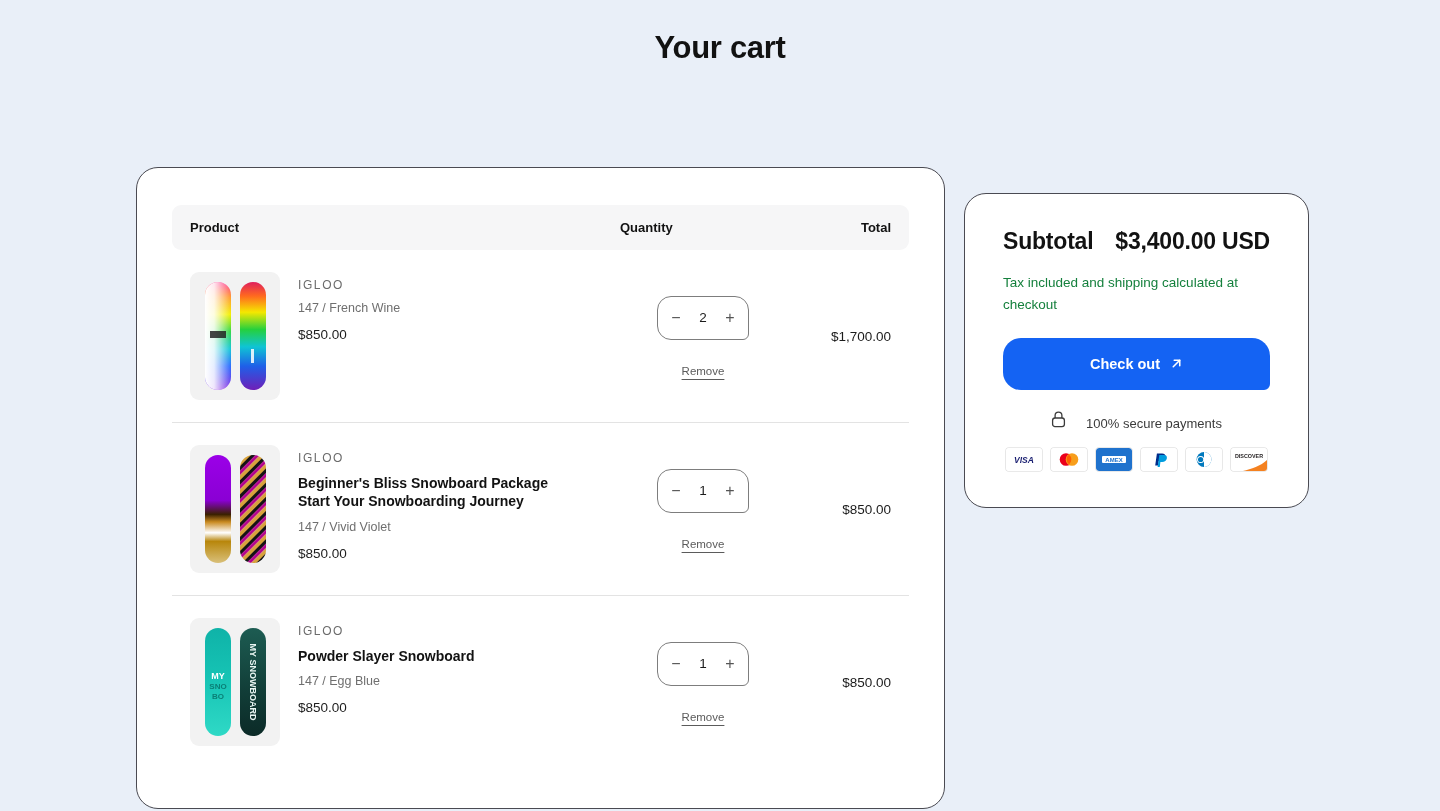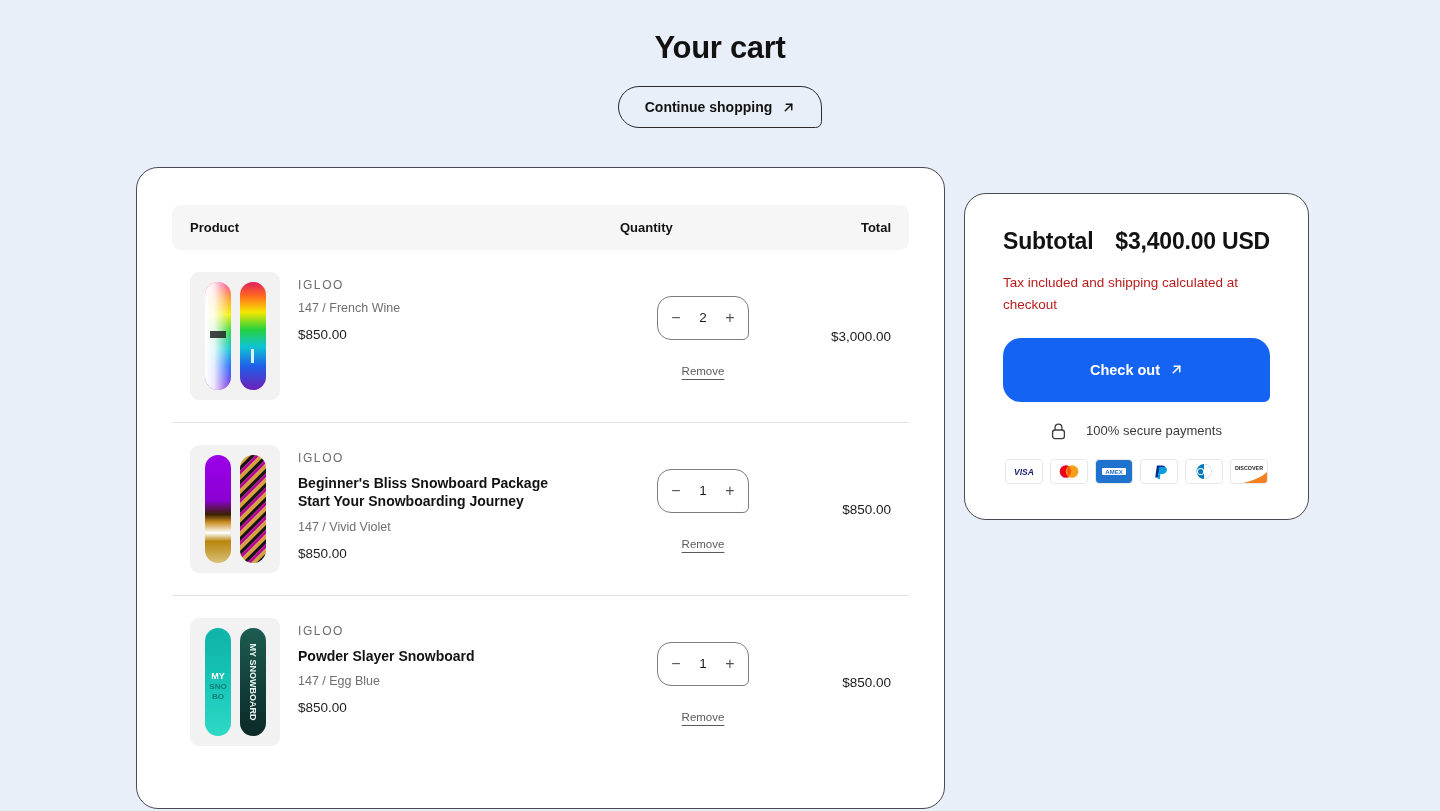--- a/index.html
+++ b/index.html
@@ -212,43 +212,43 @@
     font-weight: 700;
     letter-spacing: -0.2px;
   }
   .subtotal-amount {
     font-size: 23px;
     font-weight: 700;
     letter-spacing: -0.2px;
   }
   .tax-note {
     font-size: 13.5px;
-    color: #b91c1c;
+    color: #15803d;
     line-height: 1.62;
     margin-bottom: 22px;
   }
   .checkout-btn {
     display: flex;
     align-items: center;
     justify-content: center;
     gap: 10px;
     width: 100%;
-    height: 64px;
+    height: 52px;
     background: #1463f3;
     color: #ffffff;
     border: none;
     border-radius: 18px 18px 6px 18px;
     font-size: 14.5px;
     font-weight: 700;
     cursor: pointer;
     font-family: "Liberation Sans", sans-serif;
   }
   .secure-line {
     display: flex;
-    align-items: flex-start;
+    align-items: flex-end;
     justify-content: center;
     gap: 20px;
     margin-top: 21px;
     font-size: 13px;
     color: #3b3b3b;
   }
   .pay-icons {
     display: flex;
     align-items: center;
     justify-content: center;
@@ -268,29 +268,20 @@
   }
   .pay-icon svg { display: block; }
 </style>
 </head>
 <body>
 
 <div class="page">
 
   <div class="cart-header">
     <div class="page-title">Your cart</div>
-    <button class="continue-shopping">
-      <span>Continue shopping</span>
-      <span class="arrow-ne">
-        <svg viewBox="0 0 16 16" width="13" height="13" fill="none" stroke="#121212" stroke-width="1.8" stroke-linecap="round" stroke-linejoin="round">
-          <path d="M4 12 L12 4"></path>
-            <path d="M5.2 4 H12 V10.8"></path>
-        </svg>
-      </span>
-    </button>
   </div>
 
   <div class="cart-body">
 
     <div class="items-card">
 
       <div class="table-head">
         <div class="col-product">Product</div>
         <div class="col-qty">Quantity</div>
         <div class="col-total">Total</div>
@@ -343,21 +334,21 @@
           </div>
         </div>
         <div class="row-qty">
           <div class="stepper">
             <button class="step-btn">−</button>
             <span class="qty-value">2</span>
             <button class="step-btn">+</button>
           </div>
           <button class="remove-link">Remove</button>
         </div>
-        <div class="row-total">$3,000.00</div>
+        <div class="row-total">$1,700.00</div>
       </div>
 
       <div class="cart-row">
         <div class="row-product">
           <div class="thumb">
             <svg width="30" height="110" viewBox="0 0 30 110">
               <defs>
                 <linearGradient id="g2a" x1="0" y1="0" x2="0" y2="1">
                   <stop offset="0%" stop-color="#9b00e8"></stop>
                     <stop offset="42%" stop-color="#8a00d4"></stop>

